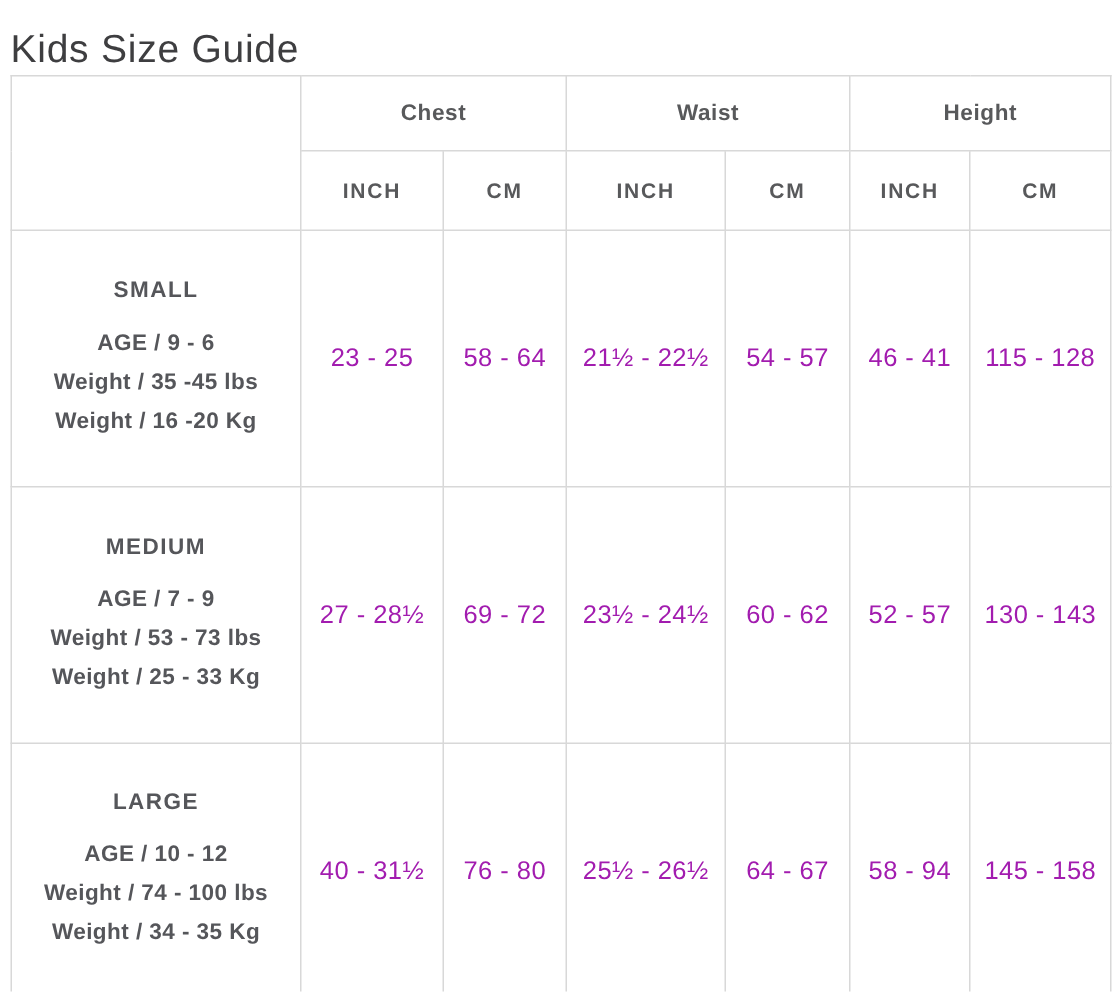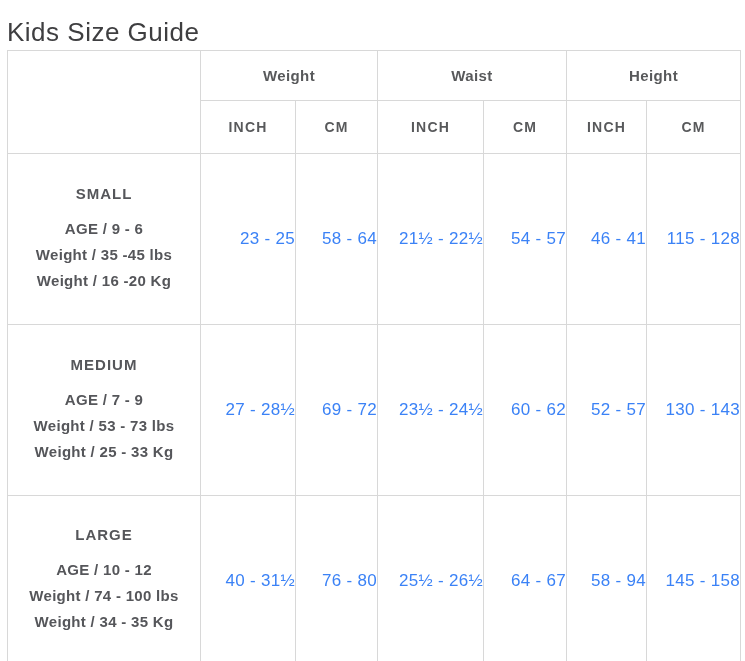--- a/index.html
+++ b/index.html
@@ -49,22 +49,21 @@
     letter-spacing: 1.2px;
     color: #58595b;
     margin-top: 10px;
   }
   tbody tr {
     height: 171px;
   }
   td.value-cell {
     font-size: 17px;
     letter-spacing: 0.3px;
-    color: #3b82f6;
-    text-align: right;
+    color: #a21caf;
   }
   td.label-cell {
     color: #55565a;
   }
   .size-name {
     font-size: 15px;
     font-weight: 700;
     letter-spacing: 1px;
     margin-bottom: 14px;
     color: #55565a;
@@ -89,21 +88,21 @@
       <col style="width:95px">
       <col style="width:82px">
       <col style="width:106px">
       <col style="width:83px">
       <col style="width:80px">
       <col style="width:94px">
     </colgroup>
     <thead>
       <tr class="group-row">
         <th rowspan="2"></th>
-        <th colspan="2">Weight</th>
+        <th colspan="2">Chest</th>
         <th colspan="2">Waist</th>
         <th colspan="2">Height</th>
       </tr>
       <tr class="unit-row">
         <th>INCH</th>
         <th>CM</th>
         <th>INCH</th>
         <th>CM</th>
         <th>INCH</th>
         <th>CM</th>

